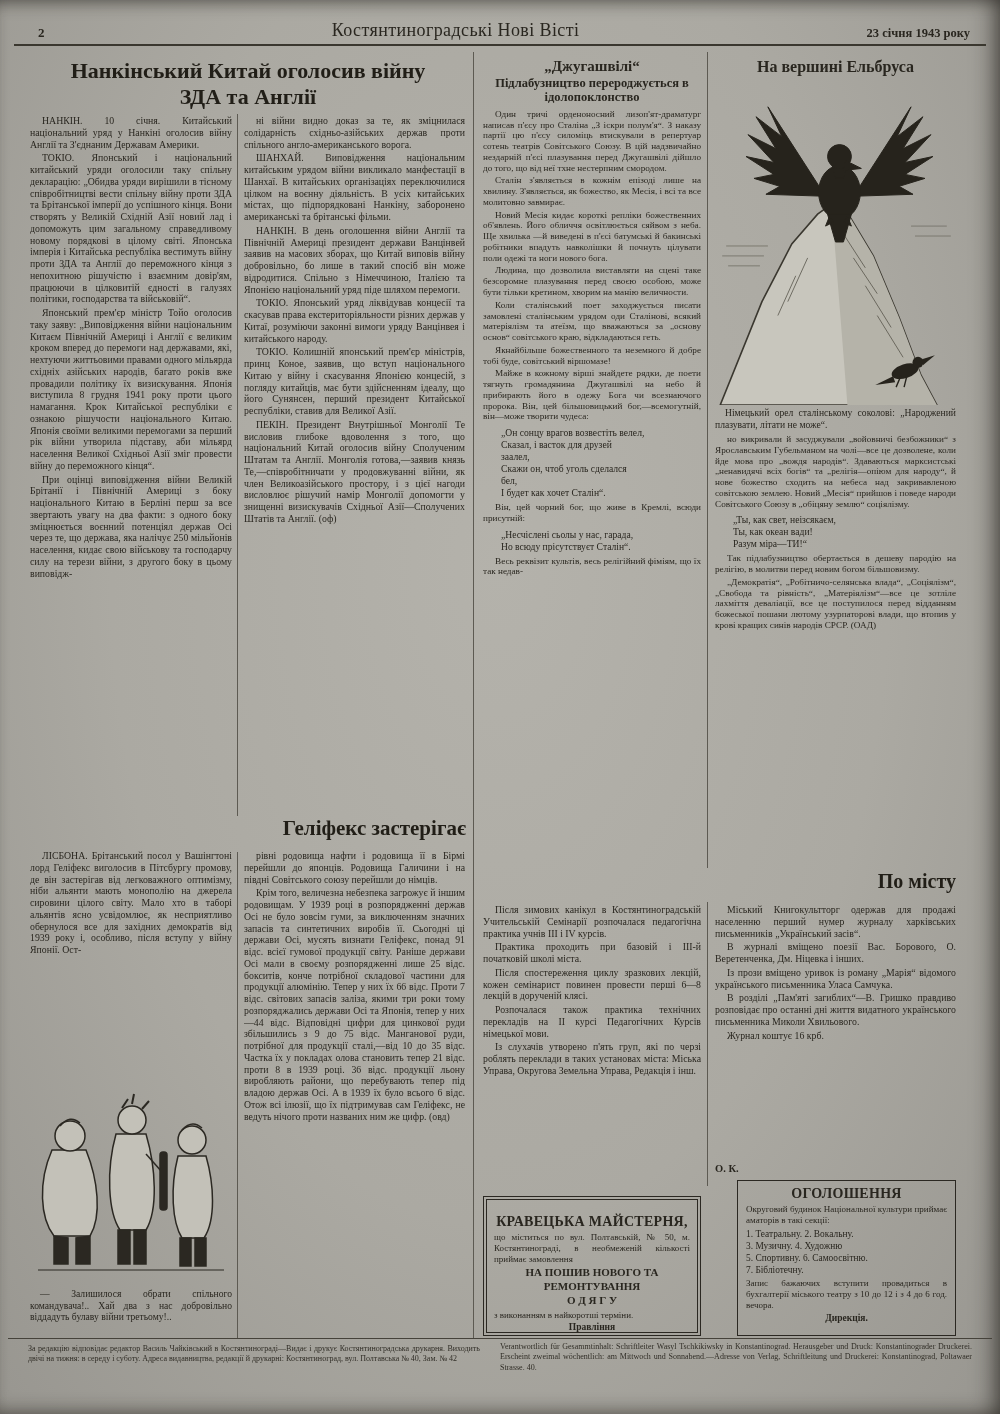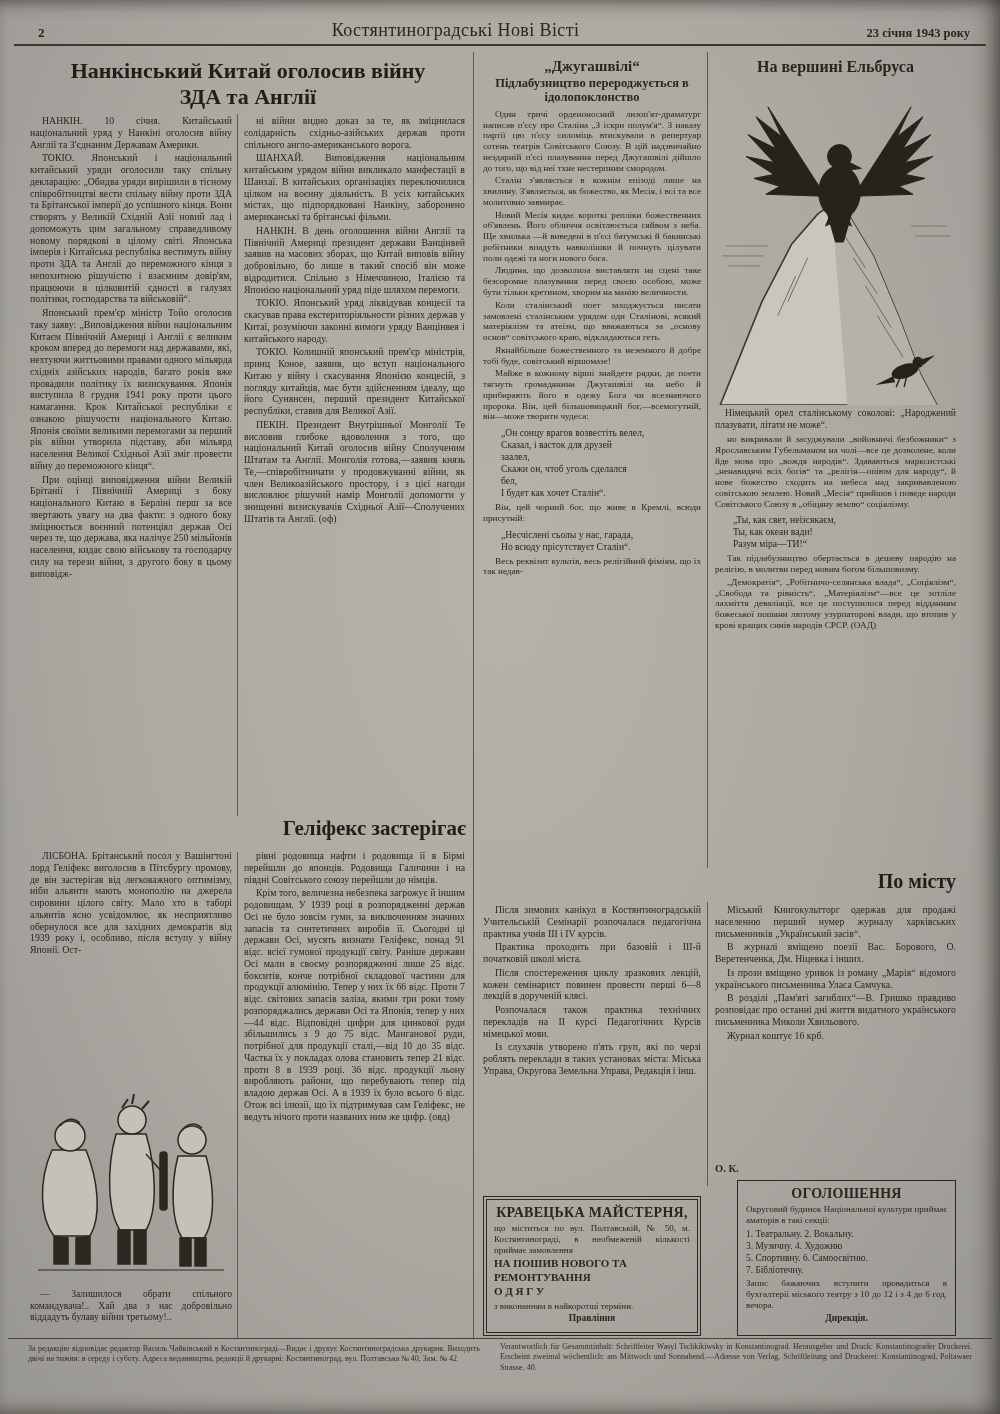--- a/index.html
+++ b/index.html
@@ -22,25 +22,25 @@
   .head-xl{margin:0;font-size:22px;line-height:1.18;text-align:center;font-weight:bold;color:#211e17}
   .head-lg{margin:0;font-size:21px;text-align:right;font-weight:bold;color:#211e17}
   .t-md{margin:0 0 1px 0;font-size:15px;text-align:center;font-weight:bold}
   .t-sub{margin:0 0 4px 0;font-size:12.5px;line-height:1.15;text-align:center;font-weight:bold}
   .poem div.poem-line{margin:0;padding-left:18px;text-indent:0;font-size:9.6px;line-height:1.25}
   .poem{margin:3px 0}
   .caption{font-size:9.6px;line-height:1.2;text-align:justify}
   .caption p.para{margin:0;text-indent:10px}
   .sig{font-weight:bold;font-size:10.5px;padding-right:10px;margin-top:3px}
   .figure{display:block}
-  .adbox1{border:4px double #2b2822;padding:5px 7px;overflow:hidden;text-align:center}
+  .adbox1{border:4px double #2b2822;padding:14px 7px;overflow:hidden;text-align:center}
   .adbox2{border:1.5px solid #2b2822;padding:5px 8px;overflow:hidden}
   .ad-title{margin:0;font-size:14px;font-weight:bold;text-align:center;letter-spacing:.3px}
   .ad-body{font-size:9px;line-height:1.2;text-align:justify;margin:2px 0}
-  .ad-strong div{font-weight:bold;font-size:11px;line-height:1.25;text-align:left}
+  .ad-strong div{font-weight:bold;font-size:11px;line-height:1.25;text-align:center}
   .ad-list div{font-size:9.4px;line-height:1.3;font-weight:normal;text-align:left}
   .ad-sig{text-align:center;font-size:9.5px;font-weight:bold;margin-top:2px}
   .imprint{font-size:8px;line-height:1.3;text-align:justify;font-weight:normal;color:#302d26}
 </style>
 </head>
 <body>
 
 <div class="sheet">
 
   <div class="abs hdr">

